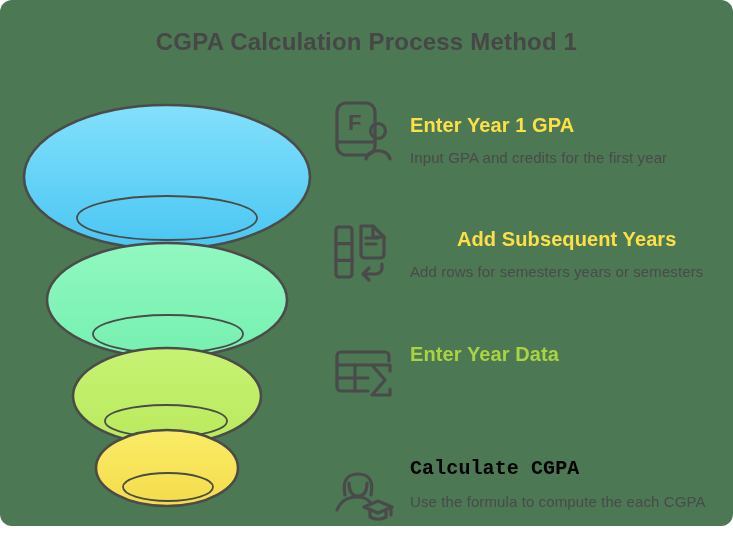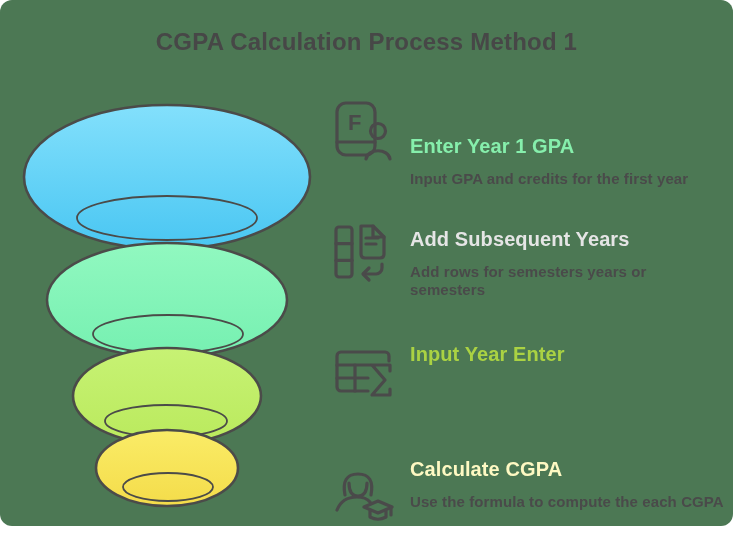--- a/index.html
+++ b/index.html
@@ -26,21 +26,21 @@
   .i1{top:100px}.i2{top:222px}.i3{top:340px}.i4{top:462px}
   .icon{width:64px;height:64px;}
   .icon *{fill:none;stroke:#4A4A4A;stroke-width:3.2;stroke-linecap:round;stroke-linejoin:round;}
   .icon .filled{fill:#4A4A4A;stroke:none;font-family:"Liberation Sans",sans-serif;font-weight:bold;font-size:22px;}
   .texts{position:absolute;left:410px;width:315px;}
   .t1{top:114px}.t2{top:228px}.t3{top:343px}.t4{top:458px}
   .step-heading{
     font-size:20px;font-weight:bold;line-height:22px;letter-spacing:.1px;
   }
   .step-desc{
-    margin-top:13px;font-size:15px;font-weight:bold;line-height:18px;
+    margin-top:13px;font-size:15px;font-weight:normal;line-height:18px;
     color:#4A4A4A;letter-spacing:.1px;
   }
 </style>
 </head>
 <body>
 
 <div class="canvas">
 
   <div class="title">CGPA Calculation Process Method 1</div>
 
@@ -121,31 +121,31 @@
       <path d="M14 33 q-4 -21 13 -21 q17 0 13 21"></path>
       <path d="M18 21 q0 13 9 13 q9 0 9 -13"></path>
       <path d="M6 48 q5 -13 20 -13 q9 0 13 5"></path>
       <path d="M33 45 l14 -6 14 6 -14 6 z"></path>
       <path d="M39 49 v6 q8 4.5 16 0 v-6"></path>
       <line x1="60" y1="45" x2="60" y2="53"></line>
     </svg>
   </div>
 
   <div class="texts t1">
-    <div class="step-heading" style="color: #86efac; margin-top: 21px;">Enter Year 1 GPA</div>
+    <div class="step-heading" style="color: #fde047;">Enter Year 1 GPA</div>
     <div class="step-desc">Input GPA and credits for the first year</div>
   </div>
 
   <div class="texts t2">
-    <div class="step-heading" style="color: #e5e5e5;">Add Subsequent Years</div>
+    <div class="step-heading" style="color: #fde047; margin-left: 47px;">Add Subsequent Years</div>
     <div class="step-desc">Add rows for semesters years or semesters</div>
   </div>
 
   <div class="texts t3">
-    <div class="step-heading" style="color: rgb(170, 210, 67);">Input Year Enter</div>
+    <div class="step-heading" style="color: rgb(170, 210, 67);">Enter Year Data</div>
   </div>
 
   <div class="texts t4">
-    <div class="step-heading" style="color: #fef9c3;">Calculate CGPA</div>
+    <div class="step-heading" style="color: #000000; font-family: Liberation Mono, monospace;">Calculate CGPA</div>
     <div class="step-desc">Use the formula to compute the each CGPA</div>
   </div>
 
 </div>
 
 </body></html>

